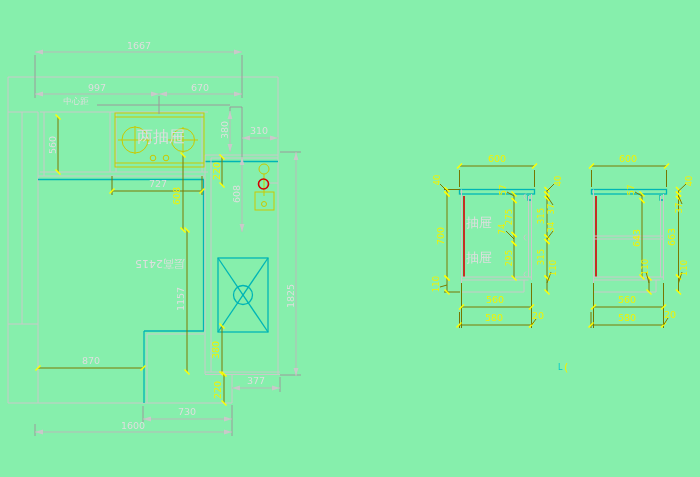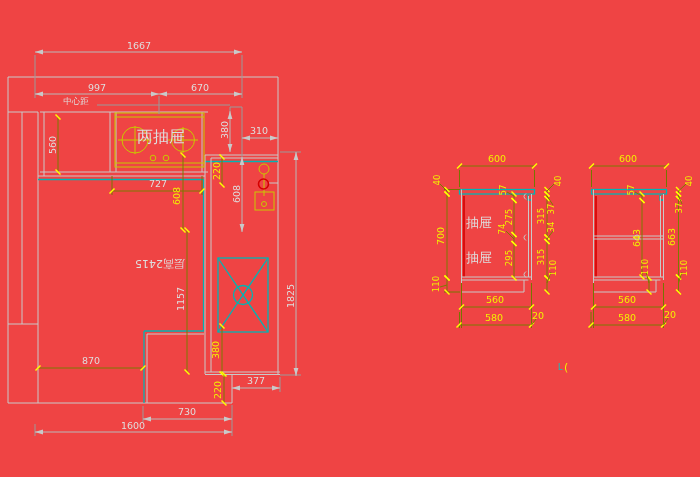--- a/index.html
+++ b/index.html
@@ -1,16 +1,16 @@
 <!DOCTYPE html>
 <html><head>
 <meta charset="utf-8">
 <style>
   html,body{margin:0;padding:0;background:#000;}
-  .stage{position:relative;width:700px;height:477px;background:#ef4444;overflow:hidden;}
+  .stage{position:relative;width:700px;height:477px;background:#86efac;overflow:hidden;}
   svg{display:block;}
   .wl{stroke:#c9c9c9;stroke-width:1;fill:none}
   .wlt{stroke:#9a9a9a;stroke-width:1;fill:none}
   .cy{stroke:#00b5b5;stroke-width:1.3;fill:none}
   .ol{stroke:#767600;stroke-width:1;fill:none}
   .yl{stroke:#c9c900;stroke-width:1;fill:none}
   .rd{stroke:#d40000;stroke-width:1.6;fill:none}
   .da{stroke:#b9b9b9;stroke-width:1;fill:none;marker-start:url(#ma);marker-end:url(#mas)}
   .db{stroke:#7b7b00;stroke-width:1;fill:none;marker-start:url(#mt);marker-end:url(#mt)}
   .ld{stroke:#7b7b00;stroke-width:1;fill:none}

